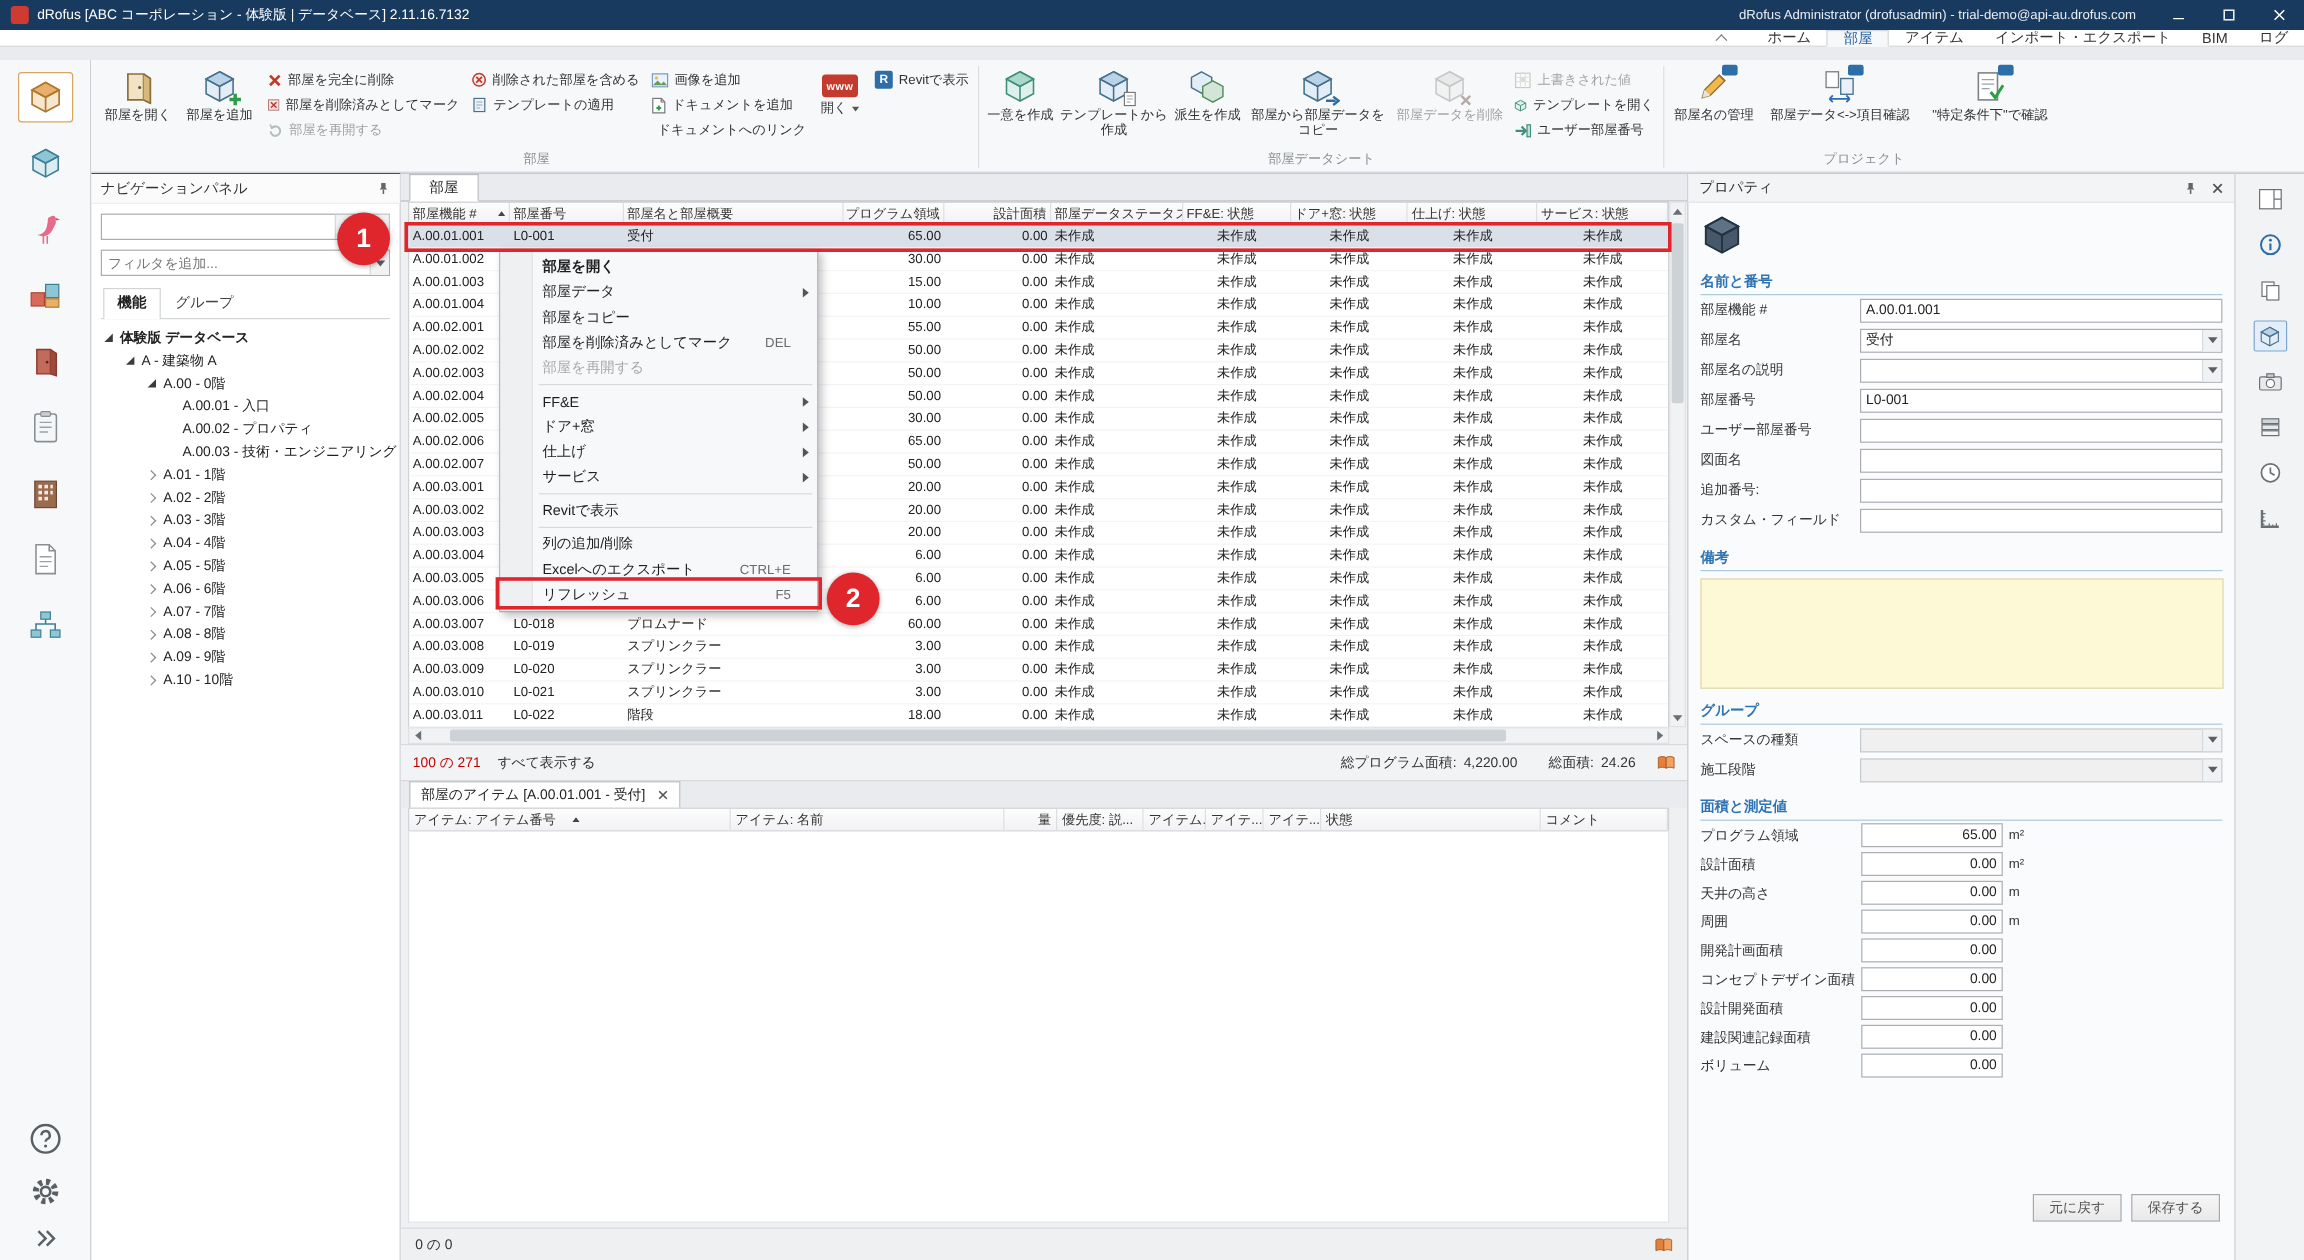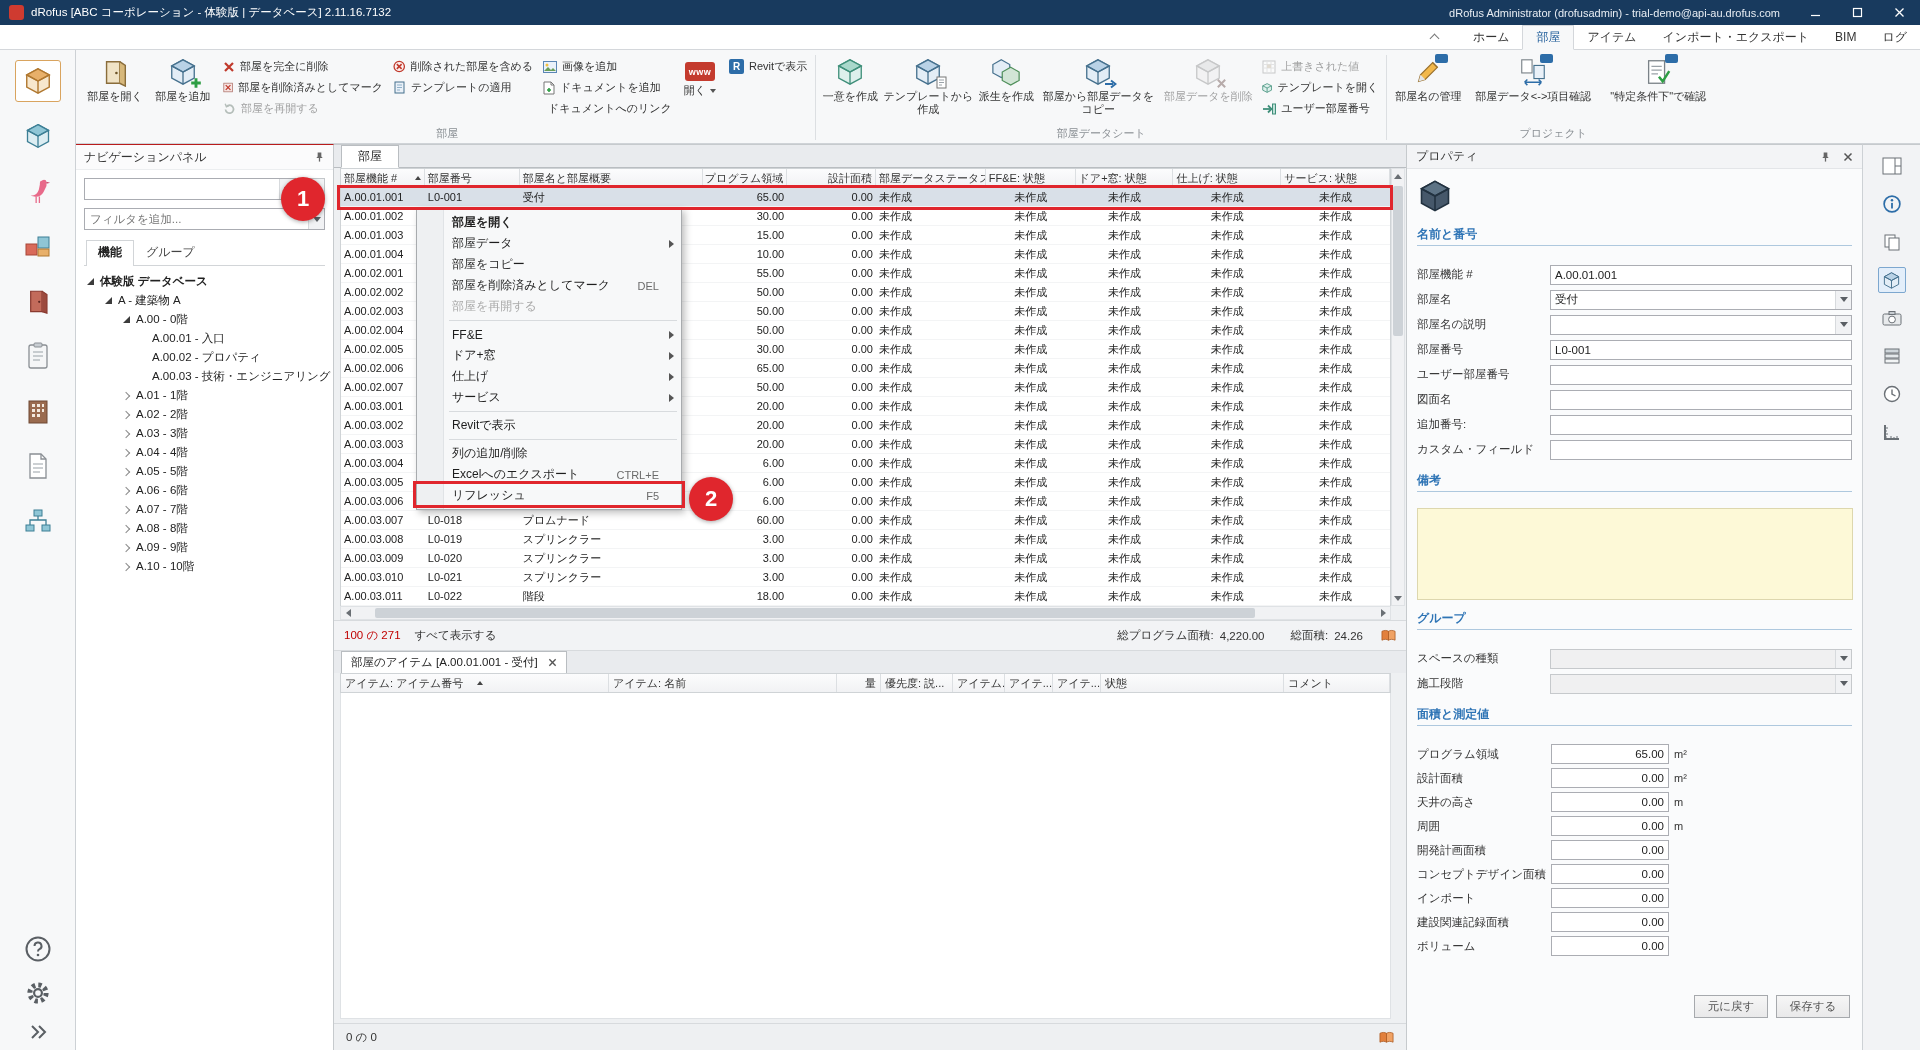--- a/index.html
+++ b/index.html
@@ -6,21 +6,21 @@
 body{position:relative;width:1920px;height:1050px;overflow:hidden;background:#e9ebee;font-family:"Liberation Sans","DejaVu Sans",sans-serif;font-size:12px;color:#222}
 svg{display:block}
 
 #titlebar{position:absolute;left:0;top:0;width:100%;height:25px;background:#183a5e;color:#fff;display:flex;align-items:center;z-index:20}
 .logo{width:15px;height:15px;margin:0 7px 0 9px;background:#cf3b30;border-radius:3px}
 #titlebar .t{font-size:11.5px}
 #titlebar .u{margin-left:auto;font-size:11px;color:#e8edf3}
 .winbtns{display:flex;margin-left:14px}
 .winbtn{width:42px;height:25px;display:flex;align-items:center;justify-content:center}
 
-#menubar{position:absolute;left:0;top:25px;width:100%;height:25px;background:#fff;border-bottom:1px solid #d4d7db;display:flex;align-items:stretch;padding-left:6px;z-index:19}
+#menubar{position:absolute;left:0;top:25px;width:100%;height:14px;background:#fff;border-bottom:1px solid #d4d7db;display:flex;align-items:stretch;padding-left:6px;z-index:19}
 .mtab2{padding:0 13px;display:flex;align-items:center;color:#333}
 .mtab2.active{color:#1f5c99;background:#f7f8f9;border:1px solid #d4d7db;border-bottom:1px solid #f7f8f9;margin-bottom:-1px}
 .collapse-chip{margin-left:auto;margin-right:22px;display:flex;align-items:center}
 .chev-up{width:7px;height:7px;border-left:1.5px solid #777;border-top:1.5px solid #777;transform:rotate(45deg);margin-top:3px}
 
 #ribbon{position:absolute;left:76px;top:50px;width:1844px;height:94px;background:#f7f8f9;border-bottom:1px solid #cfd3d7;display:flex;align-items:stretch;padding:2px 2px 0 4px;z-index:18}
 .rgroup{display:flex;flex-direction:column}
 .rbody{flex:1;display:flex;align-items:flex-start;padding:2px 2px 0}
 .rlab{height:16px;line-height:13px;text-align:center;font-size:11px;color:#8a8f94}
 .rsep{width:1px;background:#dcdfe2;margin:3px 1px}
@@ -109,21 +109,21 @@
 .cm-sep{display:none}
 .cm-sep.show{display:block;height:1px;background:#d8dbde;margin:3px 4px 3px 32px}
 
 #props{position:absolute;left:1406px;top:144px;width:456px;bottom:0;background:#fafbfc;border-left:1px solid #c6cacd;border-top:1px solid #c6cacd}
 .ph{height:24px;display:flex;align-items:center;padding:0 9px;color:#333;background:#f3f4f6;border-bottom:1px solid #e3e5e8}
 .ph .sp{margin-left:auto;display:flex;gap:12px;align-items:center}
 .roomhead{display:flex;gap:9px;padding:9px 10px 2px}
 .rh-title{font-size:13px;font-weight:bold;color:#111}
 .rh-sub{font-size:11px;color:#333;margin-top:2px}
 .rh-meta{font-size:10.5px;color:#555;font-style:italic;margin-top:2px}
-.sect{margin:10px 10px 16px;padding-bottom:2px;border-bottom:1px solid #aec8de;color:#2e74b5;font-weight:bold;font-size:12px}
+.sect{margin:10px 10px 0;padding-bottom:2px;border-bottom:1px solid #aec8de;color:#2e74b5;font-weight:bold;font-size:12px}
 .prow{display:flex;align-items:center;height:25px;padding:0 10px}
 .prow .pl{flex:1;font-size:11.5px;color:#333;white-space:nowrap;overflow:hidden}
 .pctrl{width:302px;height:20px;display:flex;border:1px solid #abadb3;background:#fff;flex:0 0 auto}
 .pctrl input{flex:1;border:none;outline:none;font:11.5px "Liberation Sans","DejaVu Sans",sans-serif;padding:0 4px;background:transparent;color:#222;min-width:0}
 .pctrl.disc{background:#f0f0f1;border-color:#c6c9cc}
 .notes{display:block;margin:6px 10px 0;height:92px;width:436px;background:#fdf9d7;border:1px solid #ddd7ae;font:11.5px "Liberation Sans","DejaVu Sans",sans-serif;padding:4px;resize:none}
 .arow{display:flex;align-items:center;height:24px;padding:0 10px}
 .arow .pl{width:134px;flex:0 0 auto;font-size:11.5px;color:#333;white-space:nowrap;overflow:hidden}
 .arow .pctrl{width:118px}
 .arow input{text-align:right}
@@ -1385,21 +1385,21 @@
 
       <div class="arow">
         <span class="pl">コンセプトデザイン面積</span>
         <span class="pctrl">
           <input value="0.00" style="">
         </span>
         <span class="unit"></span>
       </div>
 
       <div class="arow">
-        <span class="pl">インポート</span>
+        <span class="pl">設計開発面積</span>
         <span class="pctrl">
           <input value="0.00" style="">
         </span>
         <span class="unit"></span>
       </div>
 
       <div class="arow">
         <span class="pl">建設関連記録面積</span>
         <span class="pctrl">
           <input value="0.00" style="">

